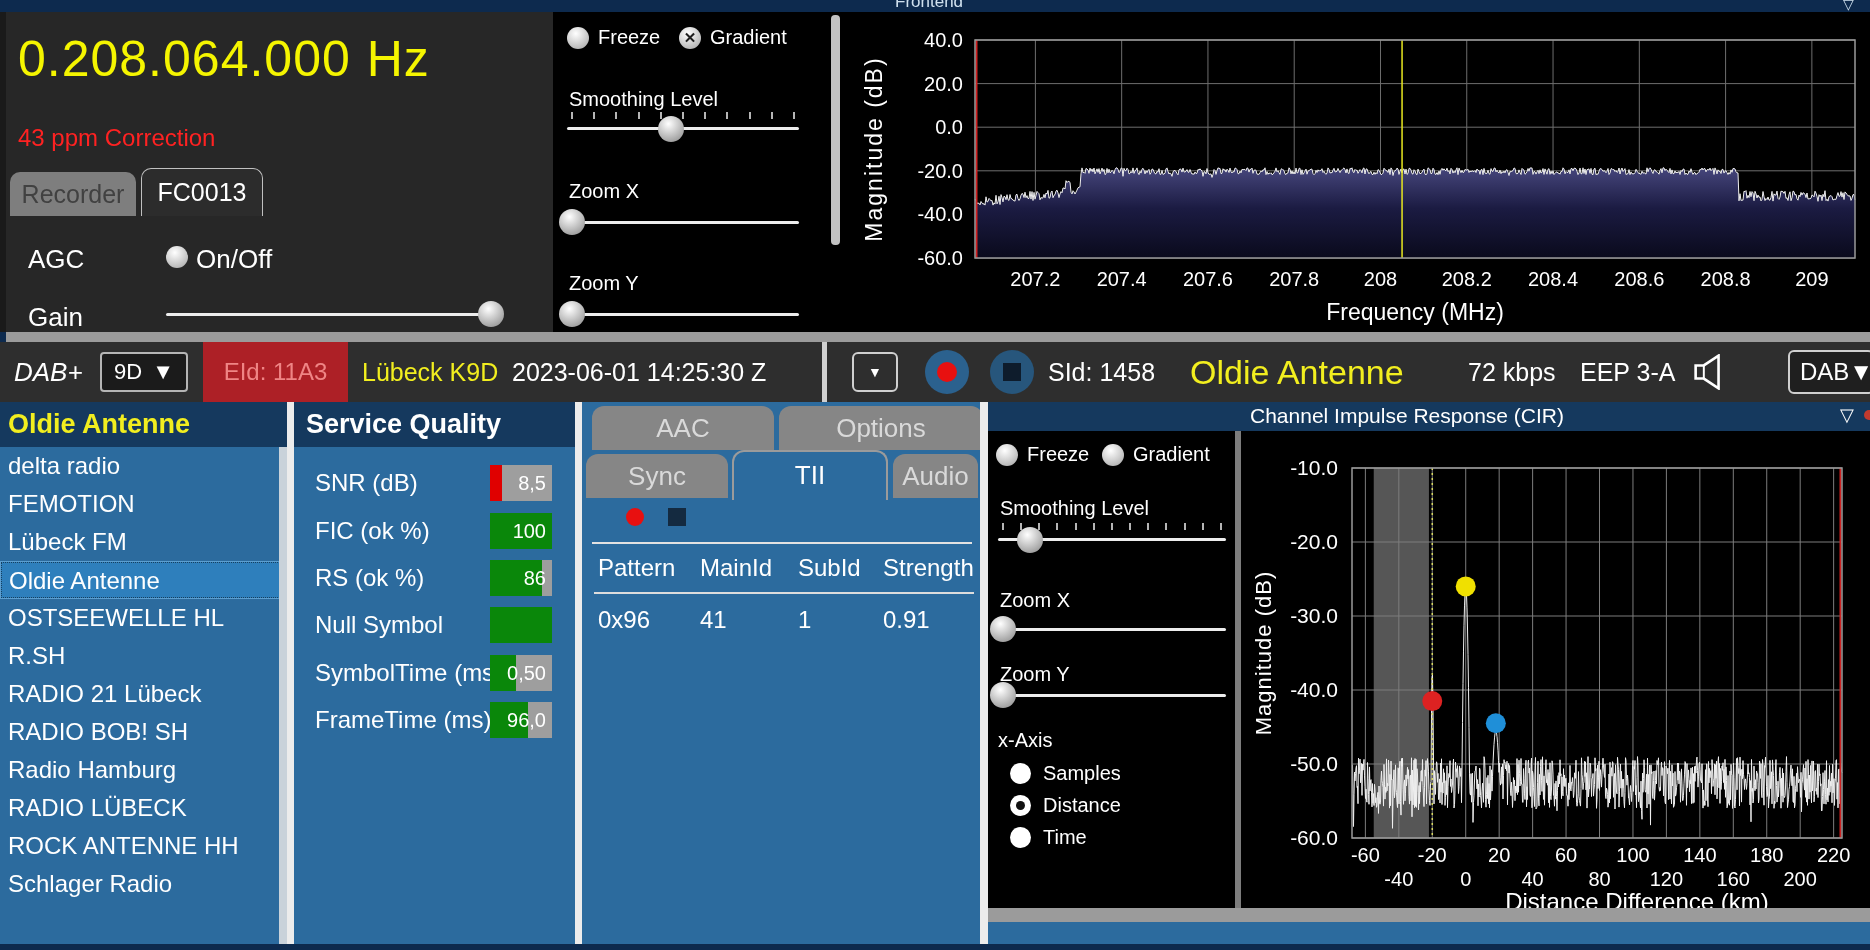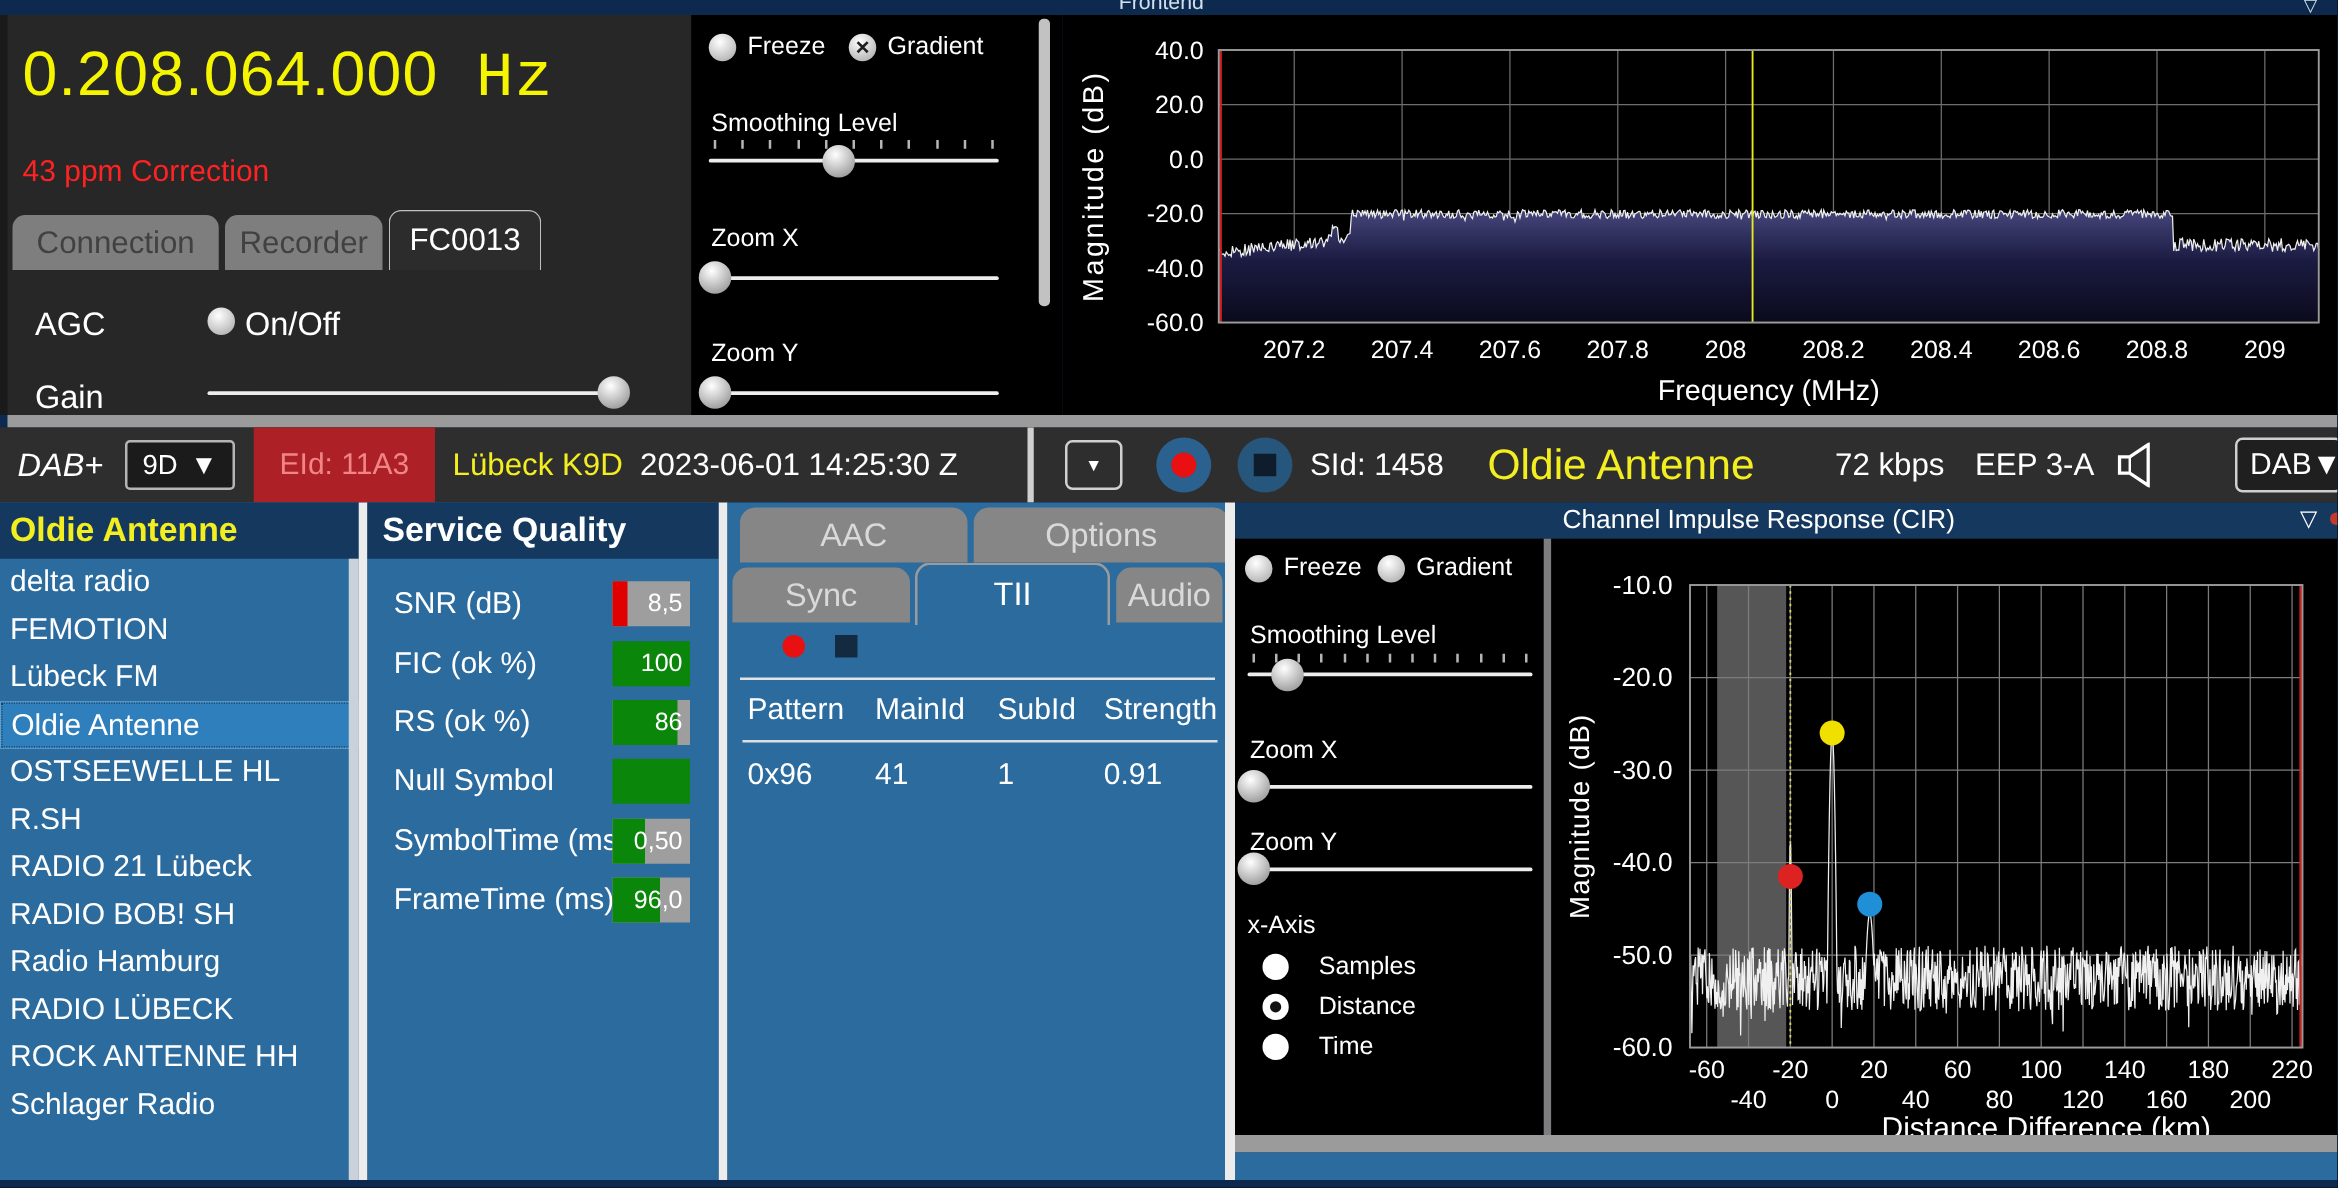--- a/index.html
+++ b/index.html
@@ -8,21 +8,21 @@
   .abs { position:absolute; }
 
   
   #topbar { left:0; top:0; width:1870px; height:12px; background:#0d2a4e; overflow:hidden; }
   #frontend-title { position:absolute; left:895px; top:-8px; color:#cfe0ee; font-size:17px; }
   #frontend-collapse { position:absolute; left:1843px; top:-4px; color:#cfe0ee; font-size:14px; }
 
   
   #tuner-panel { left:0; top:12px; width:553px; height:320px; background:#272727; border-left:6px solid #1a1a1a; }
   #freq-display { position:absolute; left:12px; top:18px; color:#f5f500; font-size:50px; letter-spacing:1px; }
-  #freq-unit { margin-left:30px;font-family:Liberation Mono, monospace; }
+  #freq-unit { margin-left:16px; }
   #ppm-correction { position:absolute; left:12px; top:112px; color:#ff2222; font-size:24px;text-align:right; }
   #tuner-tabs { position:absolute; left:4px; top:158px; height:46px; display:flex; gap:5px; align-items:flex-end; }
   .ttab { height:44px; line-height:44px; text-align:center; font-size:25px; background:#7e7e7e; color:#414141; border-radius:10px 10px 0 0; }
   .ttab.active { background:#2c2c2c; color:#ffffff; border:1px solid #c0c0c0; border-bottom:none; height:48px; line-height:46px; }
   .tuner-label { position:absolute; color:#fff; font-size:26px; }
   .radio { width:22px; height:22px; border-radius:50%; background:radial-gradient(circle at 40% 30%, #ffffff, #b9b9b9 75%); }
   .radio.checked { display:flex; align-items:center; justify-content:center; color:#1e1e1e; font-size:15px; font-weight:bold; }
 
   
   .slider { position:absolute; height:36px; }
@@ -105,21 +105,21 @@
 
   
   #cir-titlebar { left:988px; top:402px; width:882px; height:29px; background:#15395e; }
   #cir-title { position:absolute; left:262px; top:2px; color:#fff; font-size:21px; }
   #cir-collapse { position:absolute; left:852px; top:2px; color:#fff; font-size:18px; }
   #cir-alert-dot { position:absolute; left:876px; top:8px; width:10px; height:10px; border-radius:50%; background:#c23a2e; }
   #cir-controls { left:988px; top:431px; width:247px; height:477px; background:#000; }
   #cir-divider { left:1235px; top:431px; width:6px; height:477px; background:#7d7d7d; position:absolute; }
   #cir-svg { position:absolute; left:1241px; top:431px; }
   #xaxis-options { position:absolute; left:22px; top:326px; }
-  .xa-row { display:flex; align-items:center; gap:24px; height:32px; }
+  .xa-row { display:flex; align-items:center; gap:12px; height:32px; }
   .xa-radio { width:21px; height:21px; border-radius:50%; background:#ffffff; flex:0 0 auto; }
   .xa-radio.sel { display:flex; align-items:center; justify-content:center; }
   .xa-radio.sel::after { content:''; width:9px; height:9px; border-radius:50%; background:#111; }
   .xa-label { color:#fff; font-size:20px; }
 
   #cir-scrollbar { left:988px; top:908px; width:882px; height:14px; background:#9b9b9b; }
   #cir-bottomblue { left:988px; top:922px; width:882px; height:22px; background:#2c6b9e; }
   #bottom-strip { left:0; top:944px; width:1870px; height:6px; background:#0d2a4e; }
 </style>
 </head>
@@ -129,21 +129,20 @@
 
   <div id="topbar" class="abs">
     <span id="frontend-title">Frontend</span>
     <span id="frontend-collapse">▽</span>
   </div>
 
   <div id="tuner-panel" class="abs">
     <div id="freq-display"><span>0.208.064.000</span><span id="freq-unit">Hz</span></div>
     <div id="ppm-correction">43 ppm Correction</div>
     <div id="tuner-tabs">
-        <div class="ttab" style="width: 165px;">Connection</div>
         <div class="ttab" style="width: 126px;">Recorder</div>
         <div class="ttab active" style="width: 122px;">FC0013</div>
       </div>
     <div class="tuner-label" style="left:22px; top:232px;">AGC</div>
     <div class="radio" id="agc-radio" style="position:absolute; left:160px; top:234px;"></div>
     <div class="tuner-label" style="left:190px; top:232px;">On/Off</div>
     <div class="tuner-label" style="left:22px; top:290px;">Gain</div>
     <div class="slider no-ticks" id="sl-gain" style="left:160px; top:288px; width:335px;">
       <div class="track"></div>
       <div class="knob" style="left: calc(97% - 13px);"></div>

